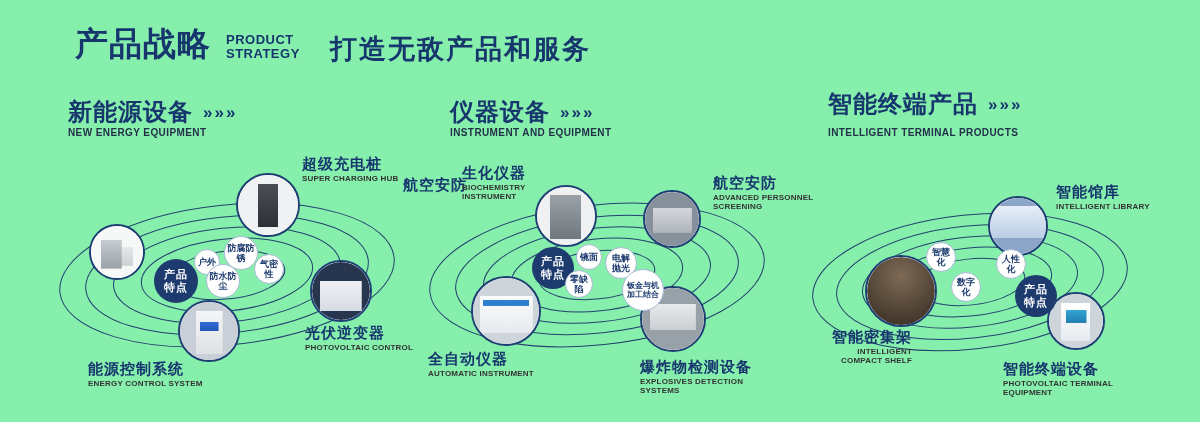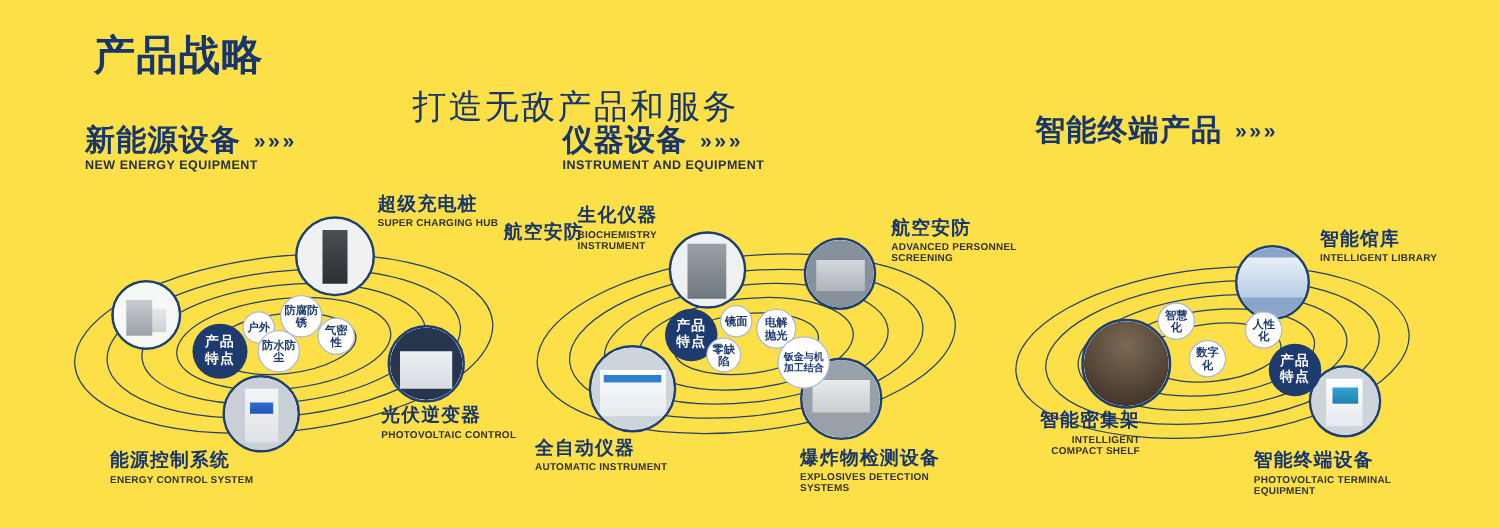--- a/index.html
+++ b/index.html
@@ -1,23 +1,23 @@
 <!DOCTYPE html>
 <html><head>
 <meta charset="utf-8">
 <style>
   html,body{margin:0;padding:0;background:#ffffff;}
   .canvas{
-    position:relative;width:1200px;height:422px;background:#fde047;overflow:hidden;
+    position:relative;width:1200px;height:422px;background:#86efac;overflow:hidden;
     font-family:"Liberation Sans",sans-serif;color:#16366d;
   }
   
   .hdr-title{position:absolute;left:75px;top:22px;font-size:33px;font-weight:bold;letter-spacing:1px;}
   .hdr-sub{position:absolute;left:226px;top:33px;font-size:13px;font-weight:bold;line-height:14px;letter-spacing:.5px;}
-  .hdr-slogan{position:absolute;left:330px;top:31px;font-size:27px;font-weight:normal;letter-spacing:2px;margin-top:36px;}
+  .hdr-slogan{position:absolute;left:330px;top:31px;font-size:27px;font-weight:bold;letter-spacing:2px;}
   
   .sec-head{position:absolute;white-space:nowrap;text-align:right;}
   .sec-title{font-size:24px;font-weight:bold;letter-spacing:1px;}
   .sec-arrows{font-size:17px;font-weight:bold;letter-spacing:2px;margin-left:10px;vertical-align:2px;}
   .sec-sub{position:absolute;font-size:10px;font-weight:bold;letter-spacing:.4px;color:#22304a;}
   
   .orbit-svg{position:absolute;}
   .orbit-svg ellipse{fill:none;stroke:#23406f;stroke-width:1;}
   
   .pcircle{position:absolute;border-radius:50%;border:2px solid #1e3f73;background:#fff;overflow:hidden;box-sizing:border-box;}
@@ -44,20 +44,24 @@
   .bubble{position:absolute;border-radius:50%;background:#fff;border:1px solid #a9bad4;color:#1d3b6f;
     display:flex;align-items:center;justify-content:center;text-align:center;font-size:9px;line-height:1.15;
     padding:2px;box-sizing:border-box;font-weight:bold;}
 </style>
 </head>
 <body>
 
 <div class="canvas">
 
   <div class="hdr-title">产品战略</div>
+  <div class="hdr-sub">
+    <div>PRODUCT</div>
+    <div>STRATEGY</div>
+  </div>
   <div class="hdr-slogan">打造无敌产品和服务</div>
 
   <div class="sec-head" style="left:68px;top:96px;position:absolute">
     <span class="sec-title">新能源设备</span><span class="sec-arrows">»»»</span>
   </div>
   <div class="sec-sub" style="left:68px;top:127px">NEW ENERGY EQUIPMENT</div>
 
   <svg class="orbit-svg" style="left:55px;top:195px" width="345" height="160">
     <ellipse cx="172" cy="80" rx="58" ry="24" transform="rotate(-6 172 80)"></ellipse>
     <ellipse cx="172" cy="80" rx="86" ry="36" transform="rotate(-6 172 80)"></ellipse>
@@ -155,20 +159,21 @@
     <span>特点</span>
   </div>
   <div class="bubble" style="left:576px;top:244px;width:26px;height:26px">镜面</div>
   <div class="bubble" style="left:605px;top:247px;width:32px;height:32px">电解抛光</div>
   <div class="bubble" style="left:565px;top:270px;width:28px;height:28px">零缺陷</div>
   <div class="bubble" style="left:622px;top:269px;width:42px;height:42px;font-size:8px">钣金与机加工结合</div>
 
   <div class="sec-head" style="left:828px;top:88px;position:absolute">
     <span class="sec-title">智能终端产品</span><span class="sec-arrows">»»»</span>
   </div>
+  <div class="sec-sub" style="left:828px;top:127px">INTELLIGENT TERMINAL PRODUCTS</div>
 
   <svg class="orbit-svg" style="left:805px;top:205px" width="330" height="155">
     <ellipse cx="165" cy="77" rx="55" ry="23" transform="rotate(-6 165 77)"></ellipse>
     <ellipse cx="165" cy="77" rx="82" ry="34" transform="rotate(-6 165 77)"></ellipse>
     <ellipse cx="165" cy="77" rx="108" ry="45" transform="rotate(-6 165 77)"></ellipse>
     <ellipse cx="165" cy="77" rx="134" ry="56" transform="rotate(-6 165 77)"></ellipse>
     <ellipse cx="165" cy="77" rx="158" ry="67" transform="rotate(-6 165 77)"></ellipse>
   </svg>
 
   <div class="pcircle" style="left:988px;top:196px;width:60px;height:60px">

